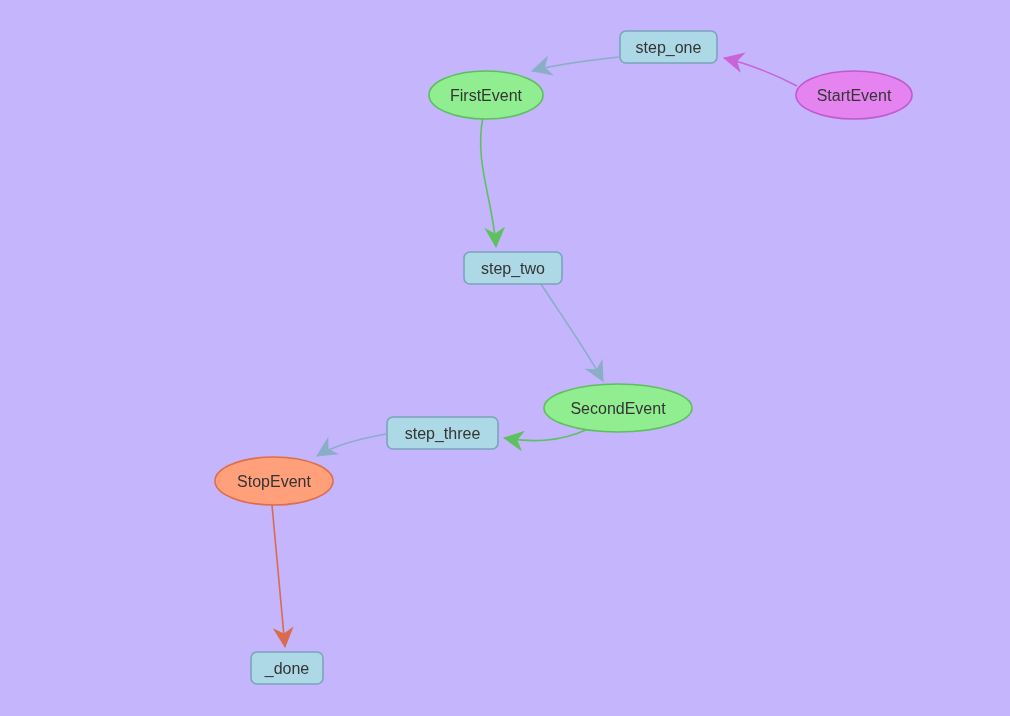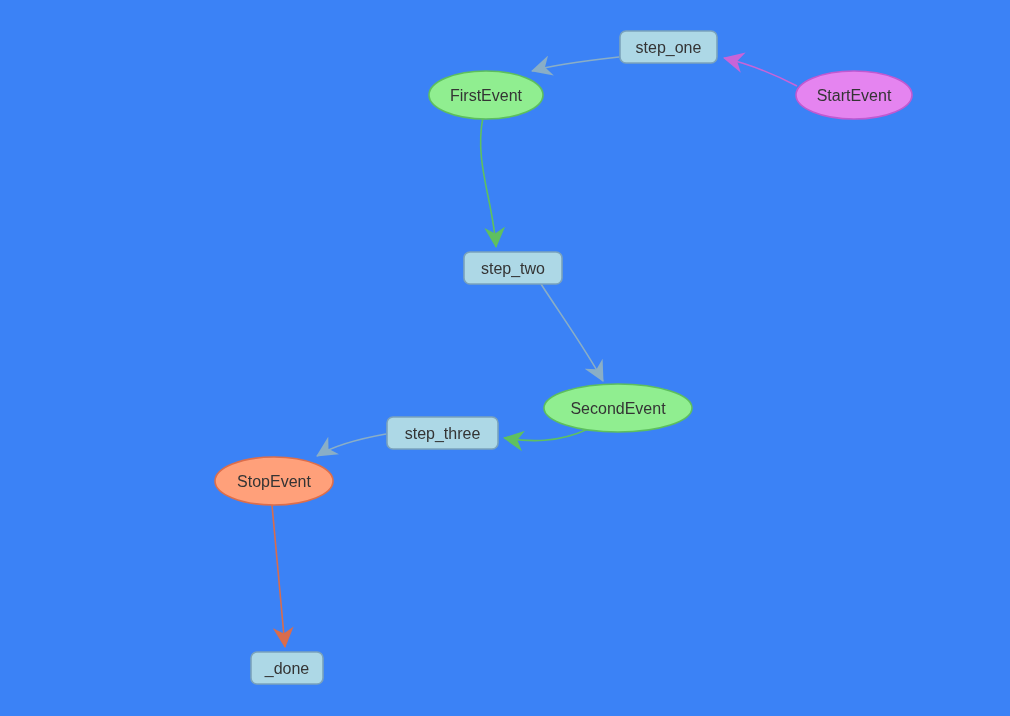--- a/index.html
+++ b/index.html
@@ -8,21 +8,21 @@
     background: #ffffff;
     width: 1010px;
     height: 716px;
     overflow: hidden;
     font-family: "Liberation Sans", sans-serif;
   }
   .canvas-wrap {
     position: relative;
     width: 1010px;
     height: 716px;
-    background: #3b82f6;
+    background: #c4b5fd;
   }
   svg { display: block; }
   .edge-path {
     fill: none;
     stroke-width: 1.6;
   }
   .node-shape {
     stroke-width: 1.6;
   }
   .node-label {

